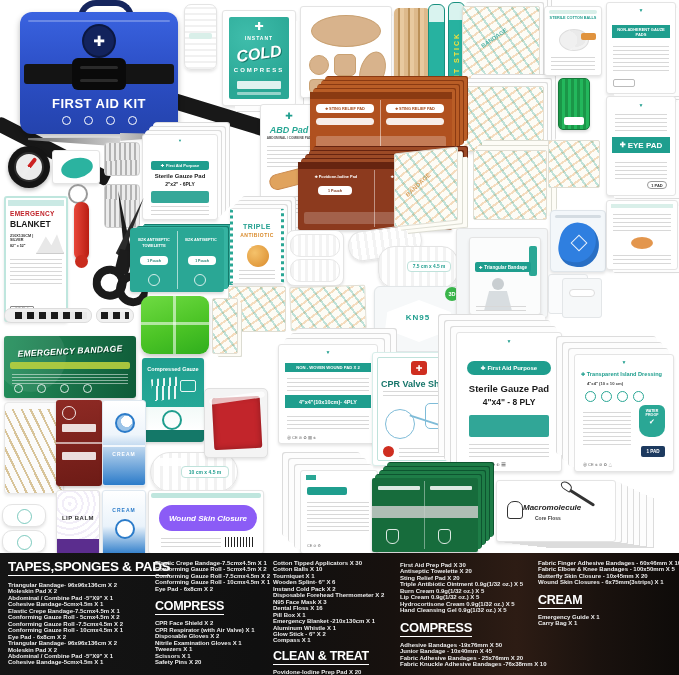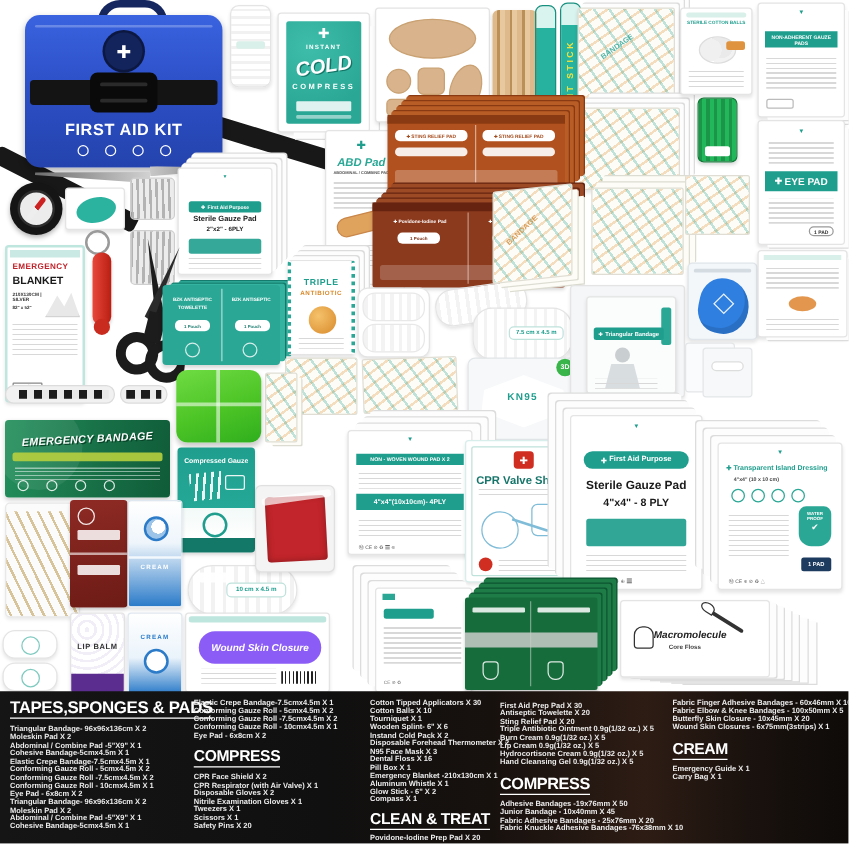--- a/index.html
+++ b/index.html
@@ -503,21 +503,21 @@
       <div>
           <div class="li">CPR Face Shield X 2</div>
           <div class="li">CPR Respirator (with Air Valve) X 1</div>
           <div class="li">Disposable Gloves X 2</div>
           <div class="li">Nitrile Examination Gloves X 1</div>
           <div class="li">Tweezers X 1</div>
           <div class="li">Scissors  X 1</div>
           <div class="li">Safety Pins X 20</div>
         </div>
     </div>
-    <div class="legend-col" style="left:296px;top:7px;">
+    <div class="legend-col" style="left:273px;top:7px;">
       <div>
           <div class="li">Cotton Tipped Applicators X 30</div>
           <div class="li">Cotton Balls X 10</div>
           <div class="li">Tourniquet X 1</div>
           <div class="li">Wooden Splint- 6" X 6</div>
           <div class="li">Instand Cold Pack X 2</div>
           <div class="li">Disposable Forehead Thermometer X 2</div>
           <div class="li">N95 Face Mask X 3</div>
           <div class="li">Dental Floss X 16</div>
           <div class="li">Pill Box X 1</div>

